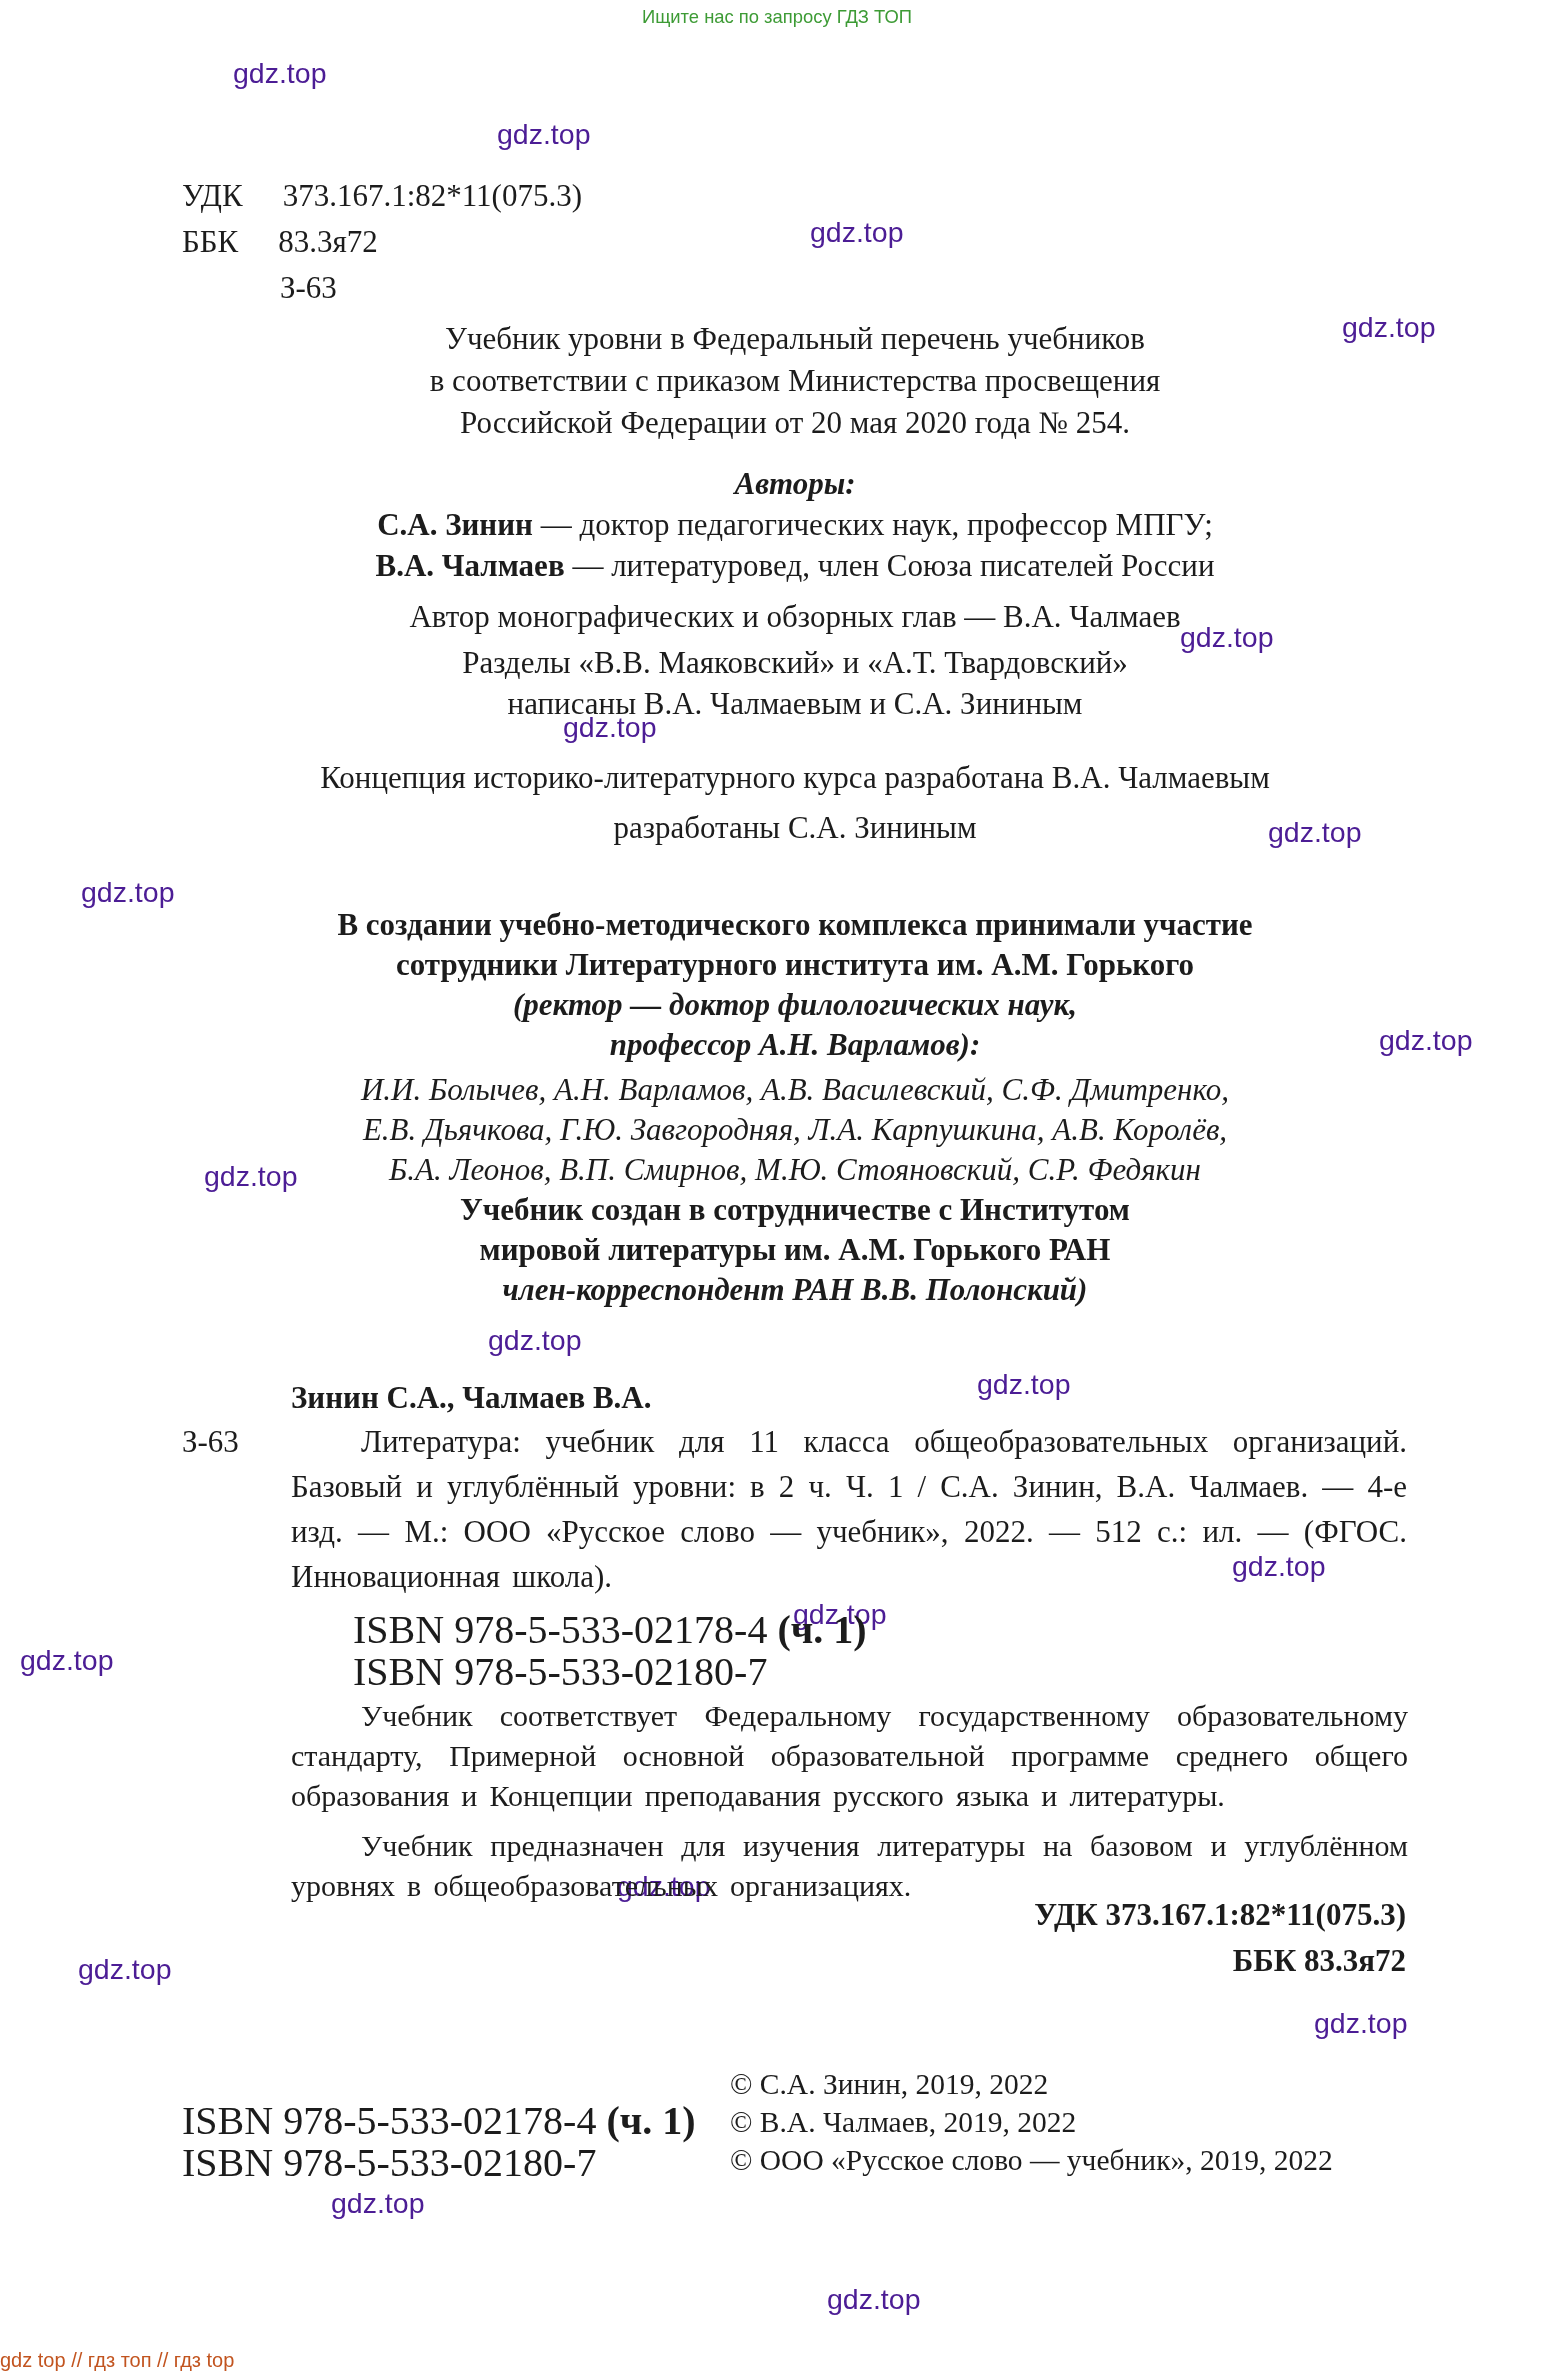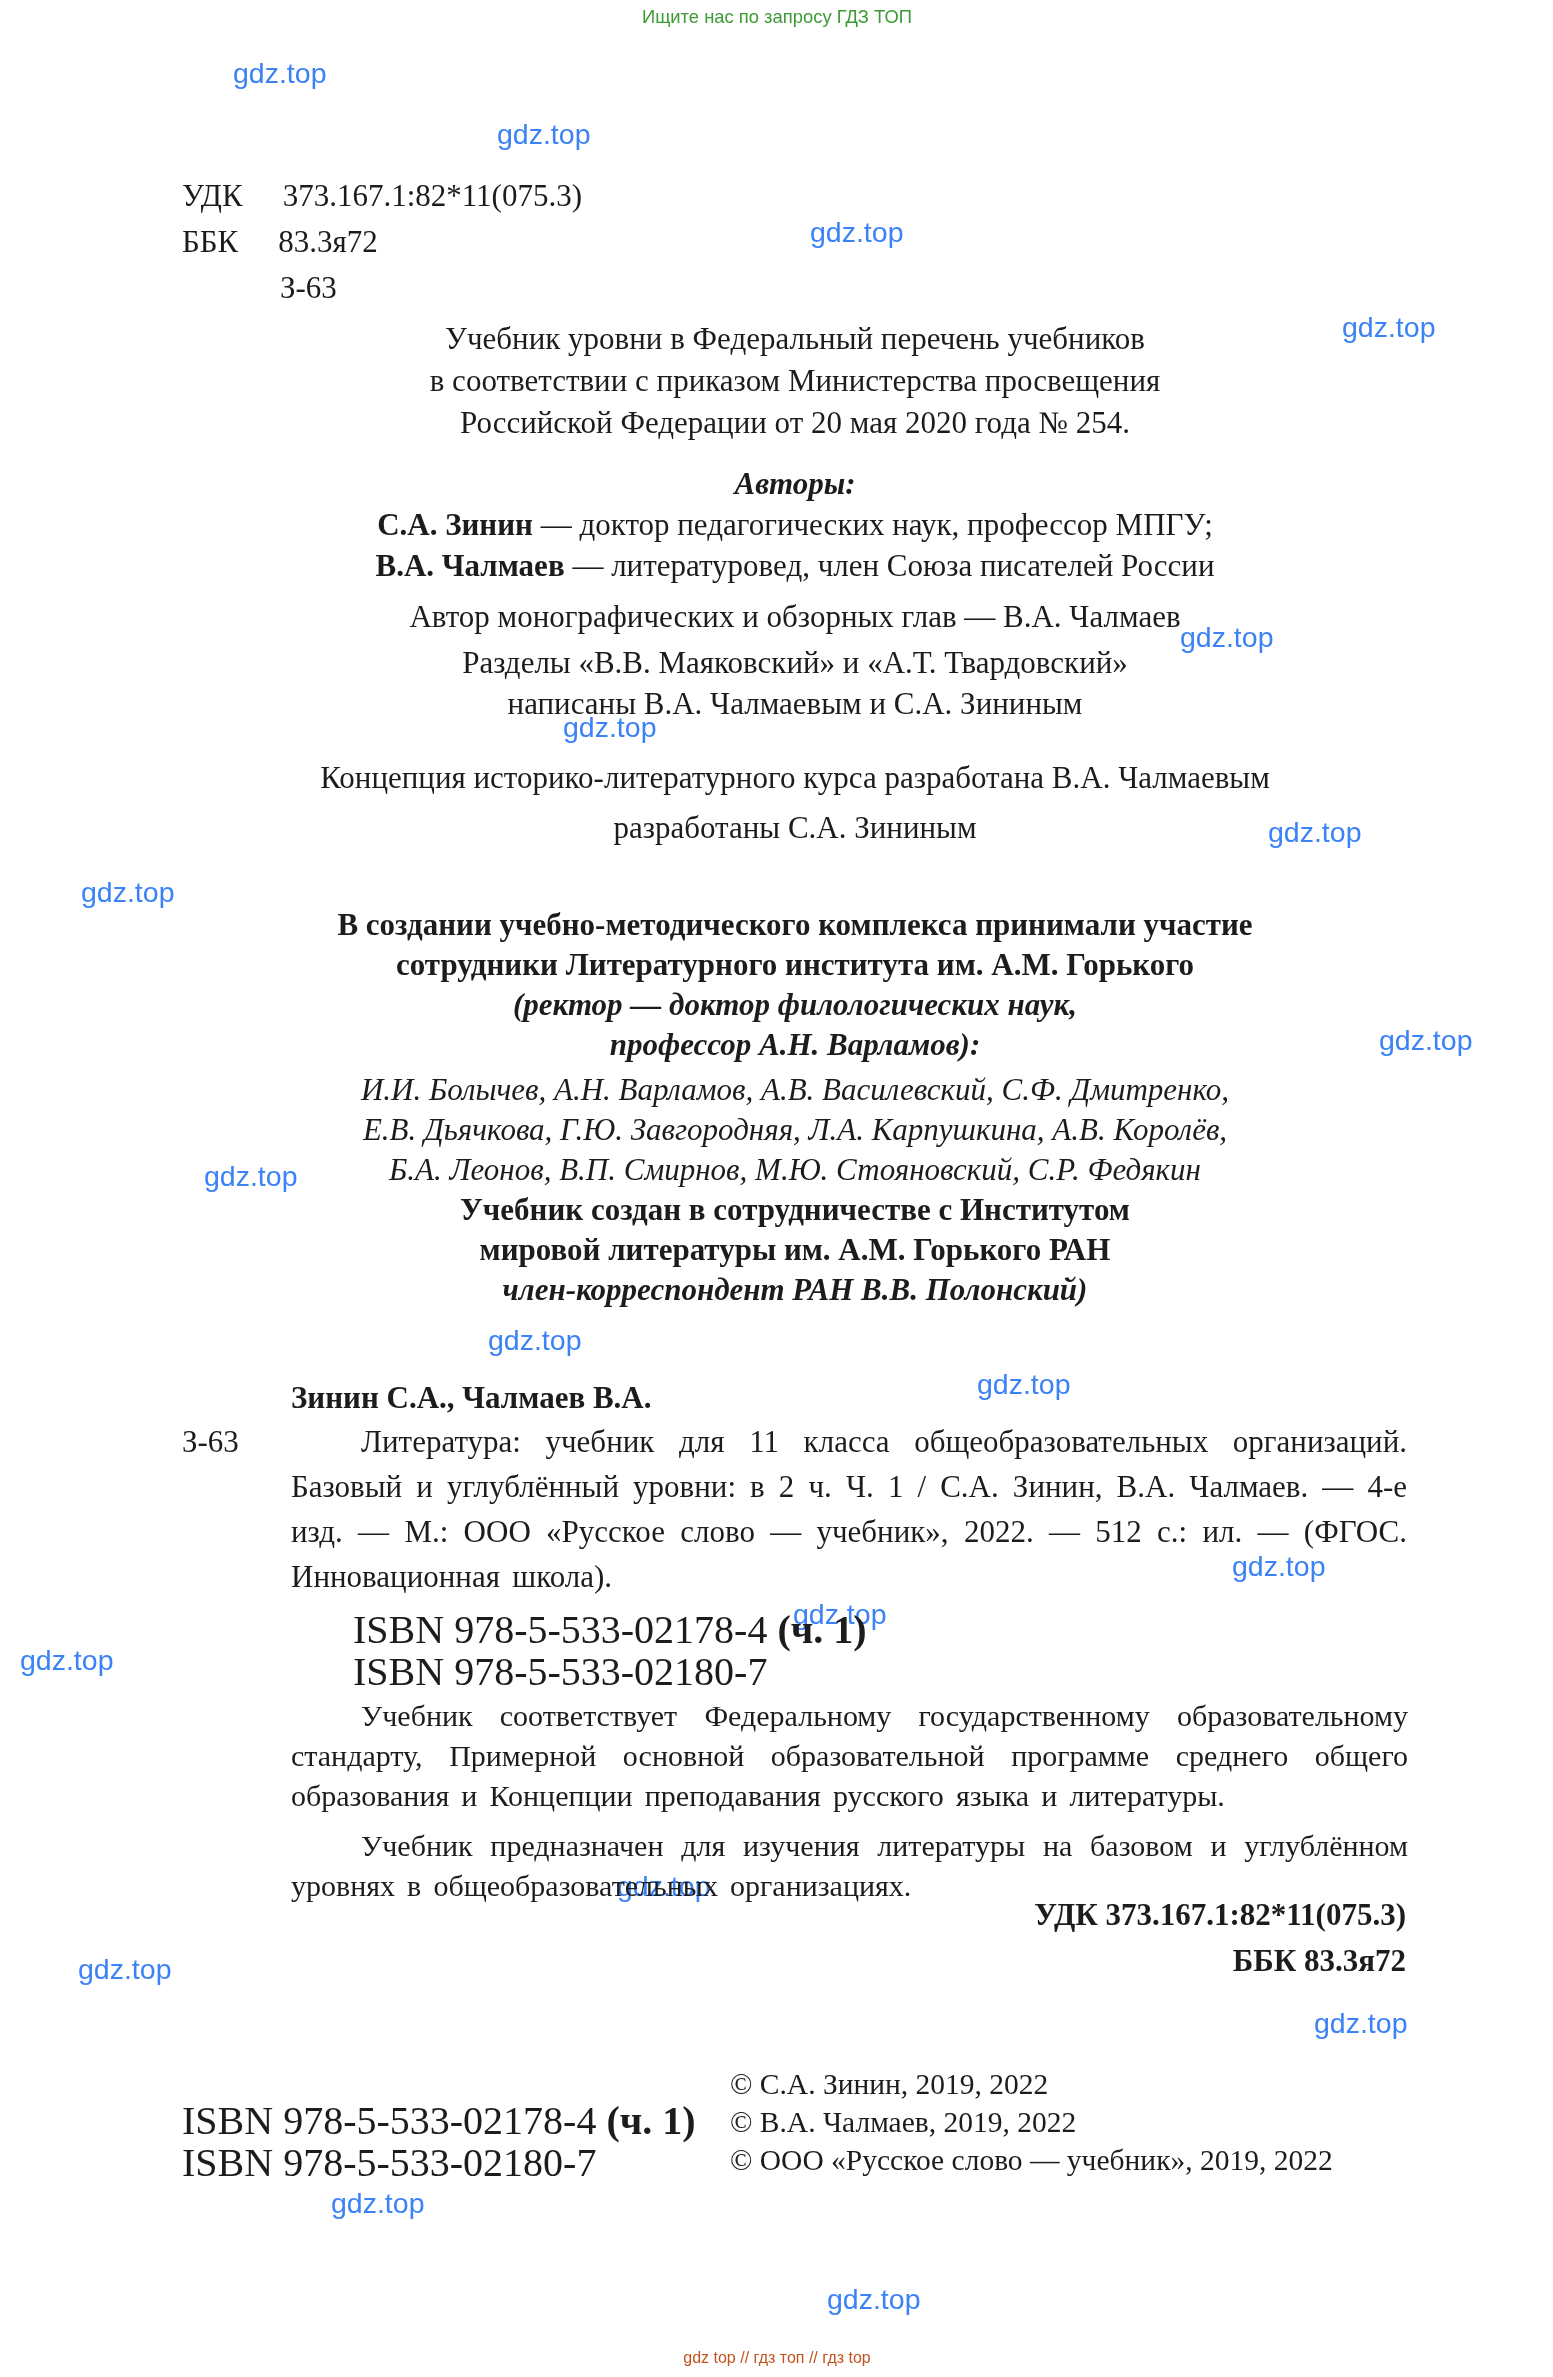--- a/index.html
+++ b/index.html
@@ -14,31 +14,31 @@
   .colC { position:absolute; left:182px; width:1226px; text-align:center; }
   .base { font-size:31px; line-height:41px; }
   .b { font-weight:bold; }
   .i { font-style:italic; }
   .bi { font-weight:bold; font-style:italic; }
   .jst { text-align:justify; word-spacing:4.6px; }
   .indent { text-indent:70px; }
   .wm {
     position:absolute; white-space:nowrap;
     font-family:"Liberation Sans", sans-serif;
-    font-size:28.5px; color:#3b82f6;
+    font-size:28.5px; color:#4c1d95;
   }
   .top-banner {
     position:absolute; top:5.5px; left:0; width:100%;
     text-align:center; font-family:"Liberation Sans", sans-serif;
     font-size:18.4px; color:#3d9b35;
   }
   .bottom-banner {
     position:absolute; top:2349px; left:0; width:100%;
-    text-align:center; font-family:"Liberation Sans", sans-serif;
-    font-size:16px; color:#c2541f;
+    font-family:"Liberation Sans", sans-serif;
+    font-size:20px; color:#c2541f;
   }
   .udk-top { font-size:31px; line-height:46px; }
   .udk-top .val { margin-left:40px; }
   .z63-indent { padding-left:98px; }
   .lh44 { line-height:40px; }
   .lh46 { line-height:42px; }
   .card-para { font-size:31px; line-height:45px; }
   .ann { font-size:30px; line-height:40px; }
   .right-codes { text-align:right; font-weight:bold; font-size:31px; line-height:46px; }
   .copy { font-size:29.5px; line-height:38px; }

